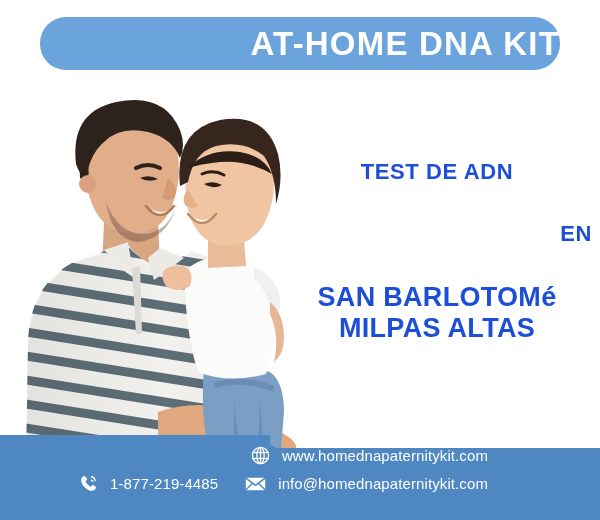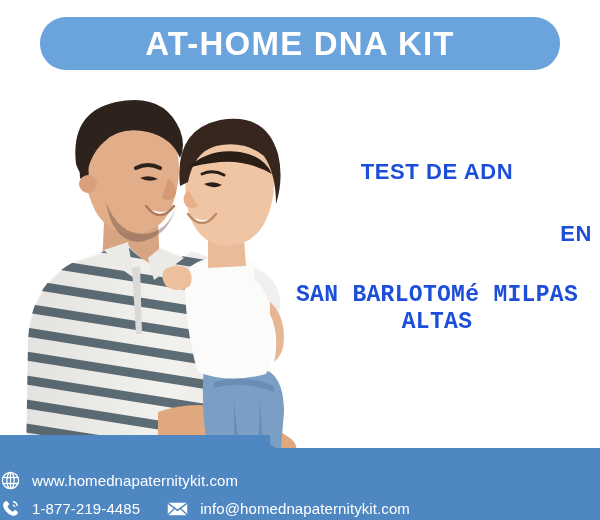--- a/index.html
+++ b/index.html
@@ -8,21 +8,21 @@
     background:#ffffff;
     font-family:"Liberation Sans", sans-serif;
     overflow:hidden;
   }
   .canvas{position:relative;width:600px;height:520px;background:#ffffff;overflow:hidden;}
 
   
   .header-pill{
     position:absolute;left:40px;top:17px;width:520px;height:53px;
     background:#6ba4dc;border-radius:26px;
-    display:flex;align-items:center;justify-content:center;
+    display:flex;align-items:center;justify-content:flex-end;
   }
   .header-pill-title{
     color:#ffffff;font-weight:bold;font-size:33px;letter-spacing:1.2px;
     font-family:"Liberation Sans", sans-serif;white-space:nowrap;
     line-height:1;
   }
 
   
   .photo{
     position:absolute;left:8px;top:82px;width:320px;height:378px;
@@ -31,41 +31,41 @@
   .photo svg{display:block;width:100%;height:100%;}
 
   
   .promo{
     position:absolute;left:282px;top:160px;width:310px;
     text-align:center;color:#1d4ed8;
     font-weight:bold;font-family:"Liberation Sans", sans-serif;
   }
   .promo-line1{font-size:22px;letter-spacing:0.6px;line-height:1.1;}
   .promo-line2{font-size:22px;letter-spacing:0.6px;line-height:1.1;margin-top:38px;text-align:right;}
-  .promo-line3{font-size:23px;letter-spacing:0.3px;line-height:1.15;margin-top:36px;font-family:Liberation Mono, monospace;}
+  .promo-line3{font-size:27px;letter-spacing:0.3px;line-height:1.15;margin-top:36px;}
 
   
   .footer{
     position:absolute;left:0;top:435px;width:600px;height:85px;
   }
   .footer-bg-left{
     position:absolute;left:0;top:0;width:270px;height:85px;background:#4e87c2;
   }
   .footer-bg-right{
     position:absolute;left:262px;top:13px;width:338px;height:72px;background:#4e87c2;
   }
   .footer-notch{
     position:absolute;left:255px;top:0;width:26px;height:16px;
     background:#4e87c2;
     clip-path:polygon(0 0,100% 100%,0 100%);
   }
   .footer-rows{
     position:absolute;left:0;top:0;width:488px;height:85px;
-    display:flex;flex-direction:column;align-items:flex-start;
-    justify-content:flex-end;padding-bottom:0;box-sizing:border-box;
+    display:flex;flex-direction:column;align-items:flex-end;
+    justify-content:flex-end;padding-bottom:25px;box-sizing:border-box;
   }
   .footer-row{display:flex;align-items:center;justify-content:center;}
   .footer-row-1{margin-bottom:6px;}
   .footer-item{display:flex;align-items:center;}
   .footer-item + .footer-item{margin-left:26px;}
   .footer-text{
     color:#ffffff;font-size:15px;font-family:"Liberation Sans", sans-serif;
     letter-spacing:0.1px;white-space:nowrap;margin-left:11px;
   }
   .ic{display:block;}

